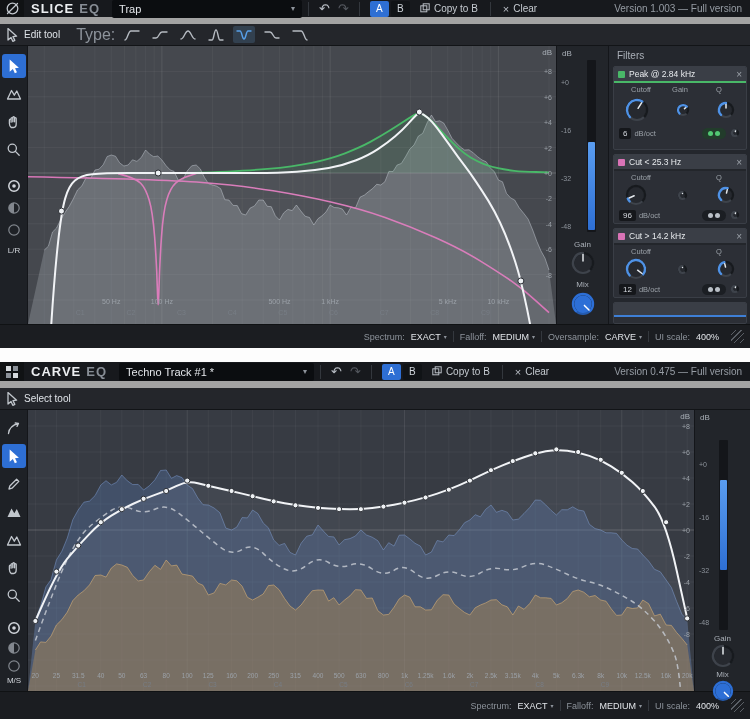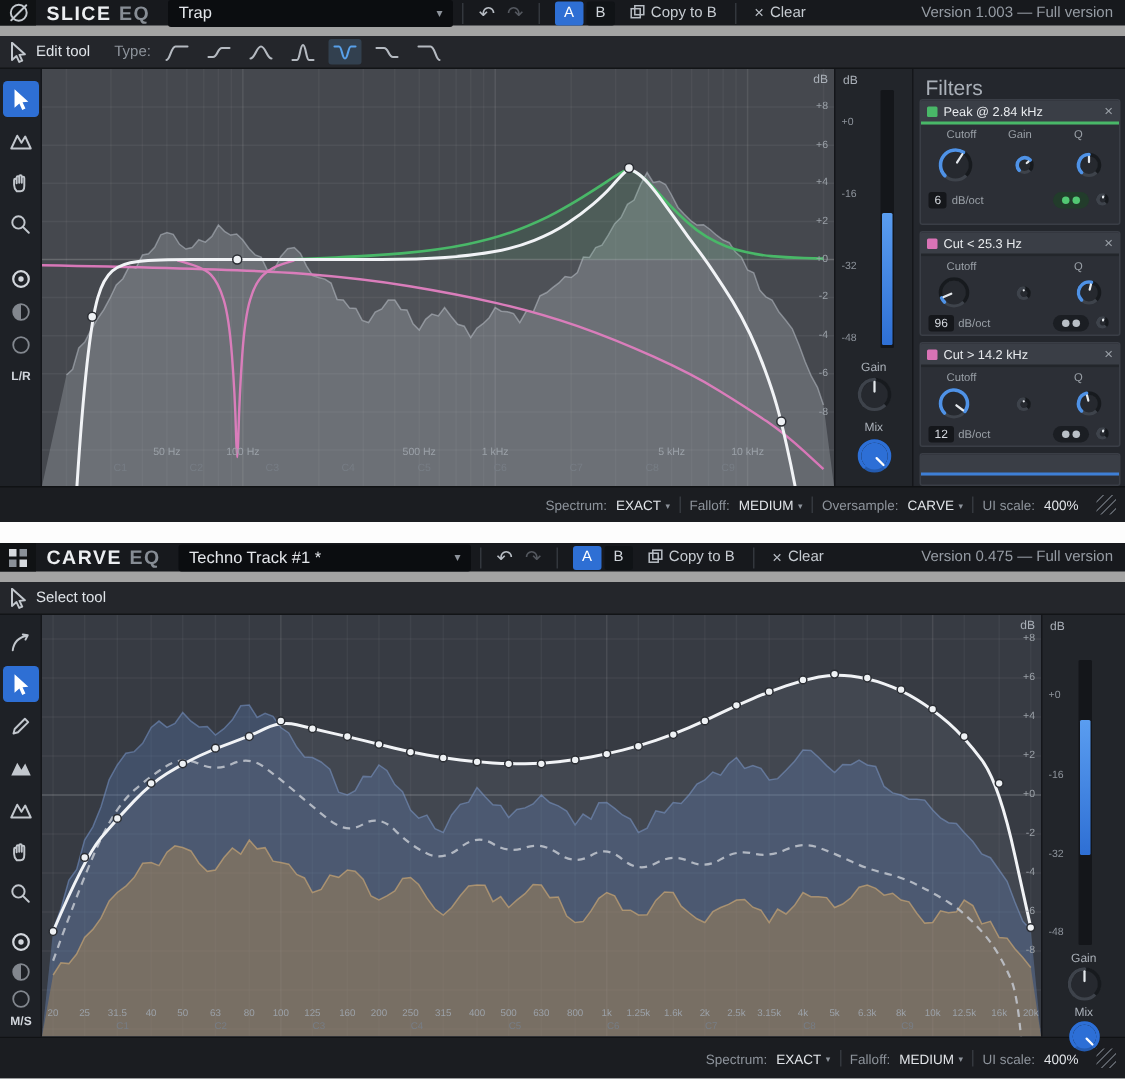--- a/index.html
+++ b/index.html
@@ -19,31 +19,31 @@
 .hic.dis{color:#54585f}
 .ab{display:flex;gap:2px;margin:0 4px}
 .ab span{width:19px;height:16px;display:flex;align-items:center;justify-content:center;font-size:10px;border-radius:2px;background:#101316;color:#cfd4da}
 .ab .on{background:#2e6fd4;color:#fff}
 .hbtn{display:flex;gap:4px;color:#c6cbd1;font-size:10px;padding:0 6px;white-space:nowrap}
 .hx{font-size:11px;color:#b9bec5}
 .version{margin-left:auto;color:#969ca4;font-size:10px;white-space:nowrap}
 
 .tbar{height:22px;background:#24262b;display:flex;align-items:center;gap:6px;padding:0 7px;border-bottom:1px solid #121417}
 .tlabel{color:#dfe3e8;font-size:10px}
-.ttype{color:#8d939b;font-size:10px;margin-left:10px}
+.ttype{color:#8d939b;font-size:16px;margin-left:10px}
 .tbtn{width:22px;height:17px;display:flex;align-items:center;justify-content:center;border-radius:2px}
 .tbtn.on{background:#32404f}
 .tbtn path{stroke:#b5bac1;fill:none;stroke-width:1.4;stroke-linejoin:round;stroke-linecap:round}
 .tbtn.on path{stroke:#58a0ea}
 
 .pbody{display:flex;position:relative}
 .side{width:28px;background:#1e2126;position:relative;border-right:1px solid #14161a;flex:none}
 .sbtn{position:absolute;left:2px;width:24px;height:24px;border-radius:3px;display:flex;align-items:center;justify-content:center}
 .sbtn.on{background:#2e6fd4}
-.sbtn.txt{font-size:8px;font-weight:bold;color:#d2d6dc;height:16px}
+.sbtn.txt{font-size:8px;font-weight:normal;color:#d2d6dc;height:16px}
 .graph{position:relative;overflow:hidden;flex:none}
 #slice-graph{width:528px;height:278px;background:#45484e}
 #carve-graph{width:666px;height:281px;background:#373b43}
 .glabel{position:absolute;font-size:7px;color:#9ba1a8;transform:translateX(-50%);white-space:nowrap;pointer-events:none}
 #carve-graph .glabel{font-size:6.5px}
 .gnote{color:#777d85}
 .gdb{position:absolute;font-size:7px;color:#9ba1a8;right:4px;transform:translateY(-50%)}
 .gdbh{position:absolute;font-size:8px;color:#aab0b8;right:4px;top:2px}
 
 .strip{position:relative;background:#22252a;border-left:1px solid #14161a;flex:none}
@@ -56,21 +56,21 @@
 .klabel{position:absolute;width:100%;text-align:center;font-size:8px;color:#aab0b8}
 svg.knob{position:absolute}
 .kbody{fill:#26292f;stroke:#3e434b;stroke-width:2}
 .mix .kbody{fill:#2d6fd6;stroke:#245bb0}
 .ktrack{fill:none;stroke:#171a1e;stroke-width:2.4}
 .karc{fill:none;stroke-width:2.4;stroke-linecap:round}
 .ktick{stroke:#e4e8ec;stroke-width:1.5;stroke-linecap:round}
 .mix .ktick{stroke:#fff}
 
 .fpanel{width:142px;background:#24272d;position:relative;border-left:1px solid #14161a;overflow:hidden;flex:none}
-.ftitle{position:absolute;top:4px;left:8px;font-size:14px;color:#aab0b8}
+.ftitle{position:absolute;top:4px;left:8px;font-size:10px;color:#aab0b8}
 .fcard{position:absolute;left:4px;width:134px;background:#2c2f36;border:1px solid #3a3e46;border-radius:2px;overflow:hidden}
 .fhead{height:16px;background:#3a3e46;display:flex;align-items:center;gap:4px;padding:0 4px;border-bottom:2px solid #23262b}
 .fsq{width:7px;height:7px;border-radius:1px;flex:none}
 .fname{font-size:8.5px;color:#e8ebee;flex:1;white-space:nowrap}
 .fx{font-size:10px;color:#9aa0a7}
 .flabels{display:flex;justify-content:space-between;padding:2px 10px 0;font-size:7.5px;color:#9aa0a7}
 .flabels span{width:34px;text-align:center}
 .fknobs{display:flex;justify-content:space-between;align-items:center;padding:1px 10px;height:32px}
 .fknobs svg.knob{position:static}
 .sm .fknobs{height:26px}

